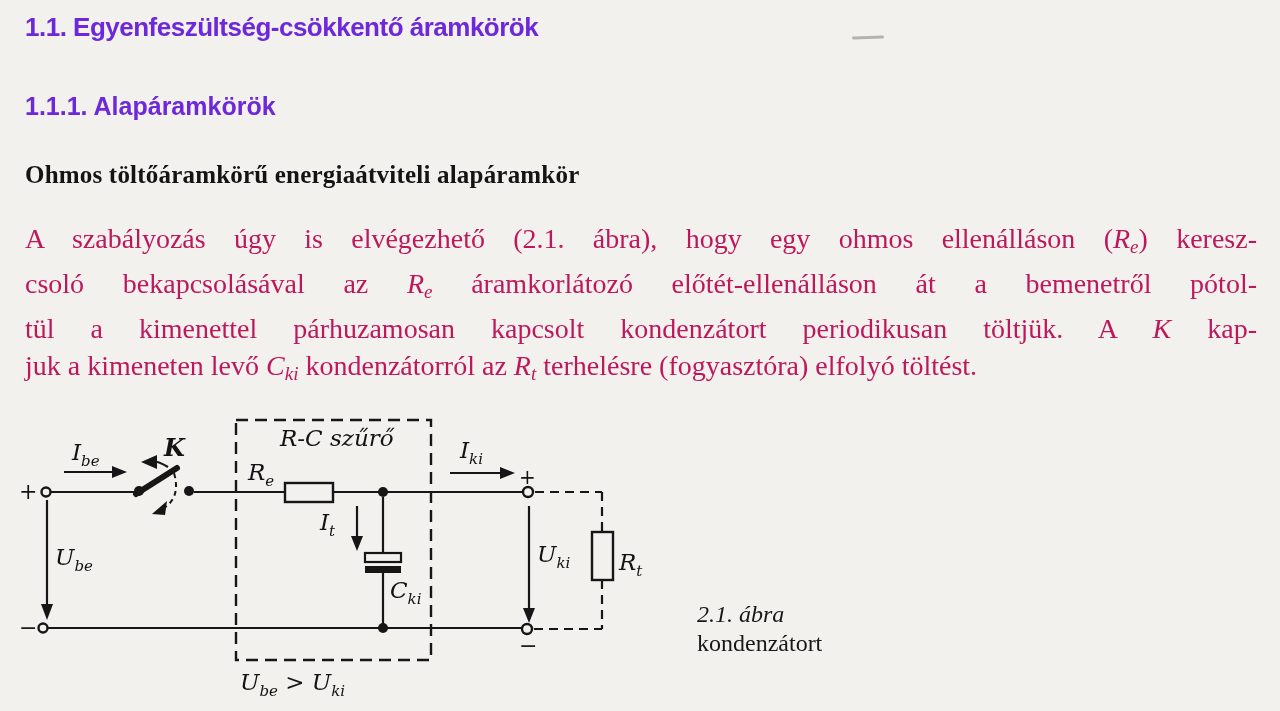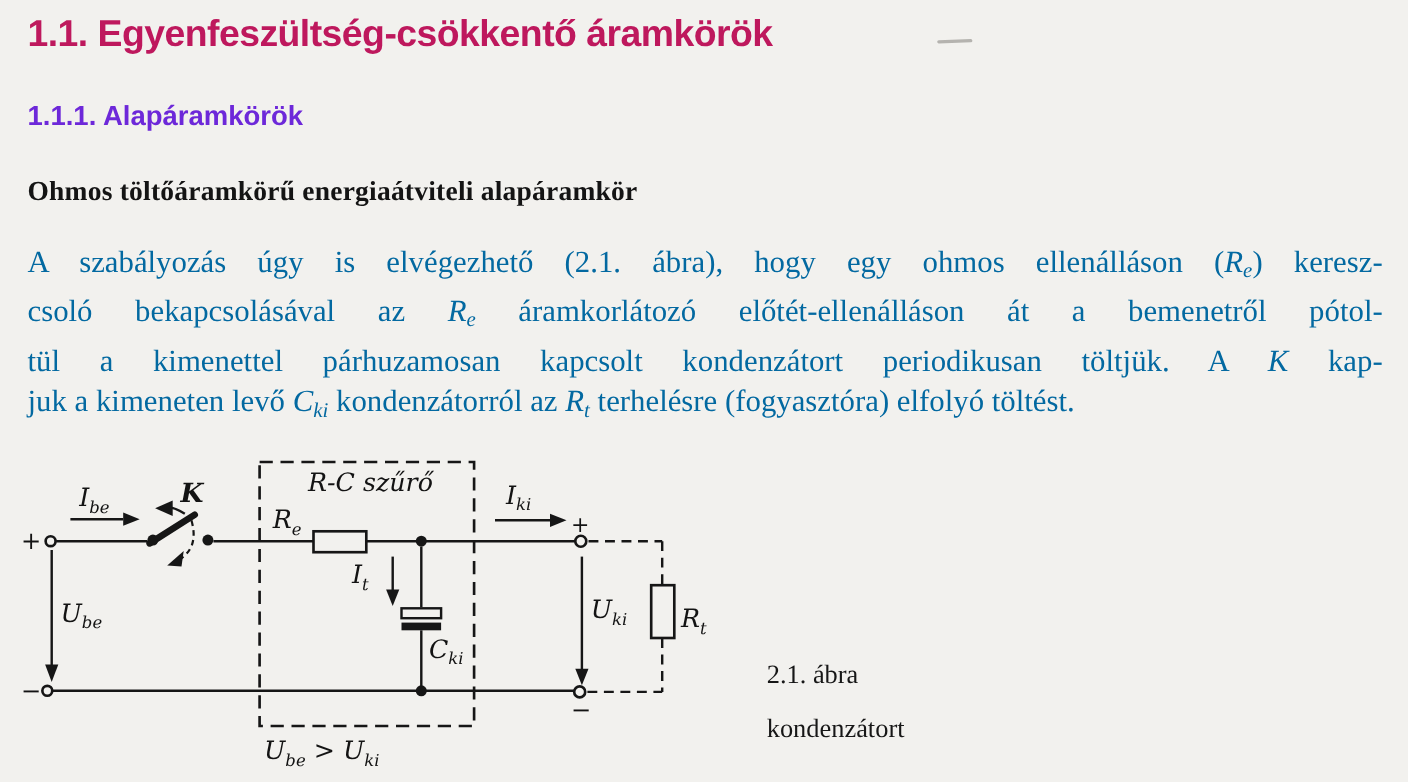--- a/index.html
+++ b/index.html
@@ -6,39 +6,39 @@
   body{
     width:1280px;height:711px;position:relative;overflow:hidden;
     background:#f2f1ee;
     font-family:"Liberation Serif", serif;
     color:#1a1a1a;
   }
   .abs{position:absolute;}
   .h1{
     left:25px;top:12px;width:1000px;
     font-family:"Liberation Sans", sans-serif;
-    font-weight:bold;font-size:34px;letter-spacing:-0.5px;color:#be185d;
+    font-weight:bold;font-size:26px;letter-spacing:-0.5px;color:#6d28d9;
   }
   .pencil-mark{
     left:852px;top:36px;width:32px;height:3px;background:#b5b3af;
     transform:rotate(-2deg);border-radius:2px;
   }
   .h2{
     left:25px;top:92px;width:600px;
     font-family:"Liberation Sans", sans-serif;
     font-weight:bold;font-size:25px;color:#6d28d9;
   }
   .h3{
     left:25px;top:161px;width:900px;
     font-family:"Liberation Serif", serif;
     font-weight:bold;font-size:25px;letter-spacing:0.2px;color:#141414;
   }
   .para{
     left:25px;top:220px;width:1232px;
-    font-size:28px;line-height:37px;color:#0369a1;
+    font-size:28px;line-height:37px;color:#be185d;
   }
   .para-line{white-space:nowrap;}
   .para-line.just{white-space:normal;text-align:justify;text-align-last:justify;}
   .seg-i{font-style:italic;}
   .seg-sub{font-size:0.68em;vertical-align:-0.25em;}
   .diagram-svg{left:0;top:408px;}
   .lbl{
     font-family:"DejaVu Serif", serif;font-style:italic;
     font-size:23px;fill:#131313;
   }
@@ -52,21 +52,21 @@
   .dash{stroke:#161616;stroke-width:2.4;fill:none;stroke-dasharray:12 7;}
   .dash-thin{stroke:#161616;stroke-width:2;fill:none;stroke-dasharray:5 4;}
   .comp{fill:#f2f1ee;stroke:#161616;stroke-width:2.4;}
   .fillk{fill:#161616;stroke:none;}
   .node{fill:#161616;}
   .term{fill:#f2f1ee;stroke:#161616;stroke-width:2.4;}
   .caption{
     left:697px;top:601px;width:480px;
     font-size:24px;line-height:27px;color:#171717;
   }
-  .caption .cap-num{margin-bottom:22px;}
+  .caption .cap-num{margin-bottom:2px;font-style:italic;}
 </style>
 </head>
 <body>
 
 <div class="abs h1">1.1. Egyenfeszültség-csökkentő áramkörök</div>
 <div class="abs pencil-mark"></div>
 <div class="abs h2">1.1.1. Alapáramkörök</div>
 <div class="abs h3">Ohmos töltőáramkörű energiaátviteli alapáramkör</div>
 
 <div class="abs para">

